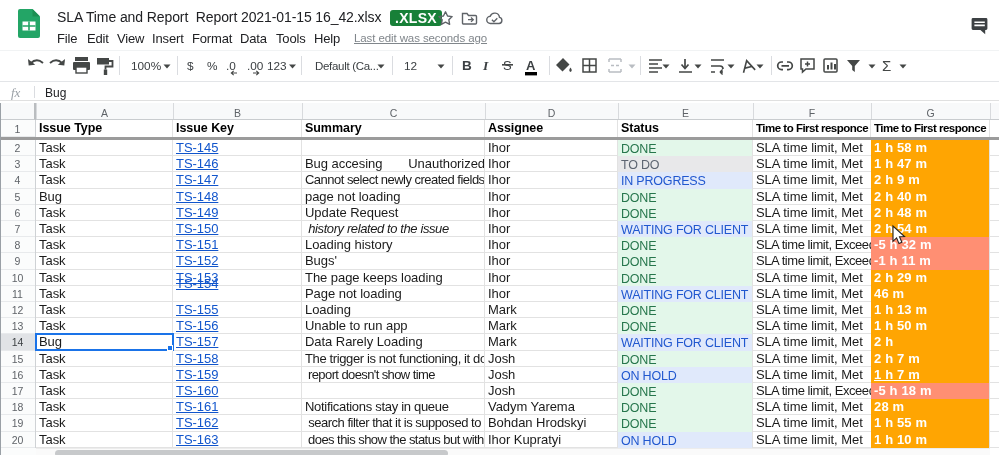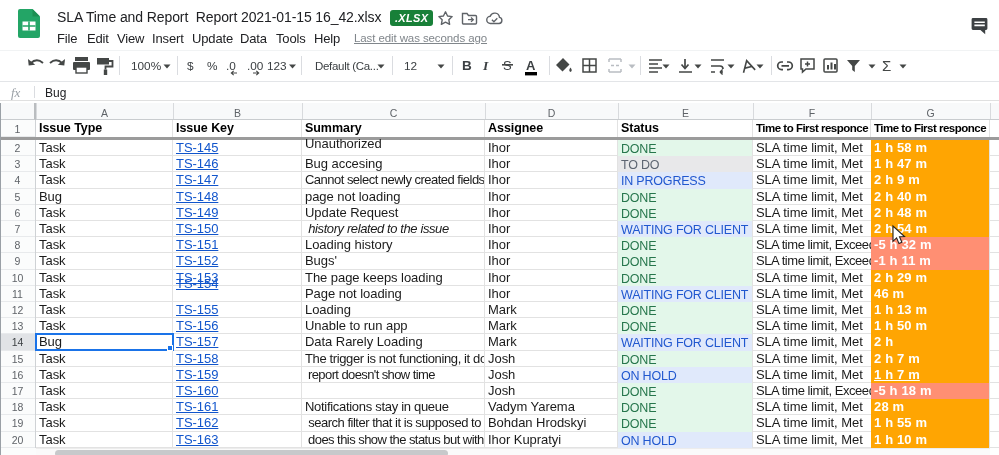--- a/index.html
+++ b/index.html
@@ -1,21 +1,21 @@
 <!DOCTYPE html>
 <html><head><meta charset="utf-8"><style>
 * { margin:0; padding:0; box-sizing:border-box; }
 html,body { width:999px; height:455px; overflow:hidden; background:#fff;
   font-family:"Liberation Sans", sans-serif; }
 #app { position:absolute; top:0; left:0; width:999px; height:455px; background:#fff; }
 .abs { position:absolute; }
 
 #title { left:57px; top:9px; font-size:14px; color:#202124; white-space:pre; letter-spacing:-0.1px; }
 #badge { left:390px; top:10px; height:16px; background:#188038; color:#fff; border-radius:3px;
-  font-size:11px; font-weight:bold; line-height:16px; padding:0 5px; letter-spacing:0.3px;font-style:italic; }
+  font-size:14px; font-weight:bold; line-height:16px; padding:0 5px; letter-spacing:0.3px; }
 .menuitem { top:31px; font-size:13px; color:#202124; letter-spacing:-0.15px; }
 #lastedit { left:354px; top:32px; font-size:11.5px; color:#80868b; text-decoration:underline; letter-spacing:-0.1px; }
 #menuline { left:0; top:50px; width:999px; height:1px; background:#f1f3f4; }
 #toolline { left:0; top:81px; width:999px; height:1px; background:#e3e5e8; }
 
 #fxbar { left:0; top:82px; width:999px; height:19px; background:#fff; border-bottom:1px solid #e0e0e0; }
 #fx { left:11px; top:85px; font-family:"Liberation Serif", serif; font-style:italic; font-size:13px; color:#9aa0a6; }
 #fxsep { left:34px; top:86px; width:1px; height:12px; background:#dadce0; }
 #fxval { left:45px; top:86px; font-size:12px; color:#202124; }
 
@@ -65,21 +65,21 @@
 </g>
 </svg>
 <svg class="abs" style="left:971px;top:17px" width="18" height="18" viewBox="0 0 18 18">
 <path d="M2 1 h13 a1.4 1.4 0 0 1 1.4 1.4 v9.2 a1.4 1.4 0 0 1 -1.4 1.4 h-5.6 l4.8 4.2 v-4.2 H2 a1.4 1.4 0 0 1 -1.4 -1.4 V2.4 A1.4 1.4 0 0 1 2 1 Z" fill="#3c4043"></path>
 <path d="M3.4 4.4 h10.4 v1.7 H3.4 Z M3.4 7.6 h10.4 v1.7 H3.4 Z" fill="#fff"></path>
 </svg>
 <div class="abs menuitem" style="left:57px">File</div>
 <div class="abs menuitem" style="left:87px">Edit</div>
 <div class="abs menuitem" style="left:117px">View</div>
 <div class="abs menuitem" style="left:152px">Insert</div>
-<div class="abs menuitem" style="left:192px">Update</div>
+<div class="abs menuitem" style="left:192px">Format</div>
 <div class="abs menuitem" style="left:240px">Data</div>
 <div class="abs menuitem" style="left:276px">Tools</div>
 <div class="abs menuitem" style="left:314px">Help</div>
 <div class="abs" id="lastedit">Last edit was seconds ago</div>
 <div class="abs" id="menuline"></div>
 <div class="abs" id="toolline"></div>
 <svg class="abs" style="left:0;top:50px" width="999" height="31" viewBox="0 0 999 31">
 <path d="M30.5 13.5 q6 -6 12.5 -0.5" fill="none" stroke="#444746" stroke-width="1.9"></path>
 <path d="M28 9 l0.7 6.5 6.5 -0.7 Z" fill="#444746"></path>
 <path d="M50 13 q6.5 -5.5 12.5 0.5" fill="none" stroke="#444746" stroke-width="1.9"></path>
@@ -243,21 +243,21 @@
 <div class="gridline" style="left:172px;top:120px;width:1px;height:17px"></div>
 <div class="gridline" style="left:301px;top:120px;width:1px;height:17px"></div>
 <div class="gridline" style="left:484px;top:120px;width:1px;height:17px"></div>
 <div class="gridline" style="left:617px;top:120px;width:1px;height:17px"></div>
 <div class="gridline" style="left:752px;top:120px;width:1px;height:17px"></div>
 <div class="gridline" style="left:870px;top:120px;width:1px;height:17px"></div>
 <div class="gridline" style="left:989px;top:120px;width:1px;height:17px"></div>
 <div class="abs" id="divider"></div>
 <div class="cell " style="left:36px;top:140px;width:137px;height:16px;">Task</div>
 <div class="cell " style="left:173px;top:140px;width:129px;height:16px;"><span class="link">TS-145</span></div>
-<div class="cell " style="left:302px;top:136px;width:183px;height:16px;">Unauthorized</div>
+<div class="cell " style="left:302px;top:156px;width:183px;height:16px;text-align:right;">Unauthorized</div>
 <div class="cell " style="left:485px;top:140px;width:133px;height:16px;">Ihor</div>
 <div class="cell status done" style="left:618px;top:140px;width:135px;height:16px;">DONE</div>
 <div class="cell " style="left:753px;top:140px;width:118px;height:16px;">SLA time limit, Met</div>
 <div class="cell org" style="left:871px;top:140px;width:119px;height:16px;">1 h 58 m</div>
 <div class="gridline" style="left:36px;top:155px;width:582px;height:1px"></div>
 <div class="gridline" style="left:753px;top:155px;width:118px;height:1px"></div>
 <div class="gridline" style="left:990px;top:155px;width:9px;height:1px"></div>
 <div class="gridline" style="left:172px;top:140px;width:1px;height:16px"></div>
 <div class="gridline" style="left:301px;top:140px;width:1px;height:16px"></div>
 <div class="gridline" style="left:484px;top:140px;width:1px;height:16px"></div>

